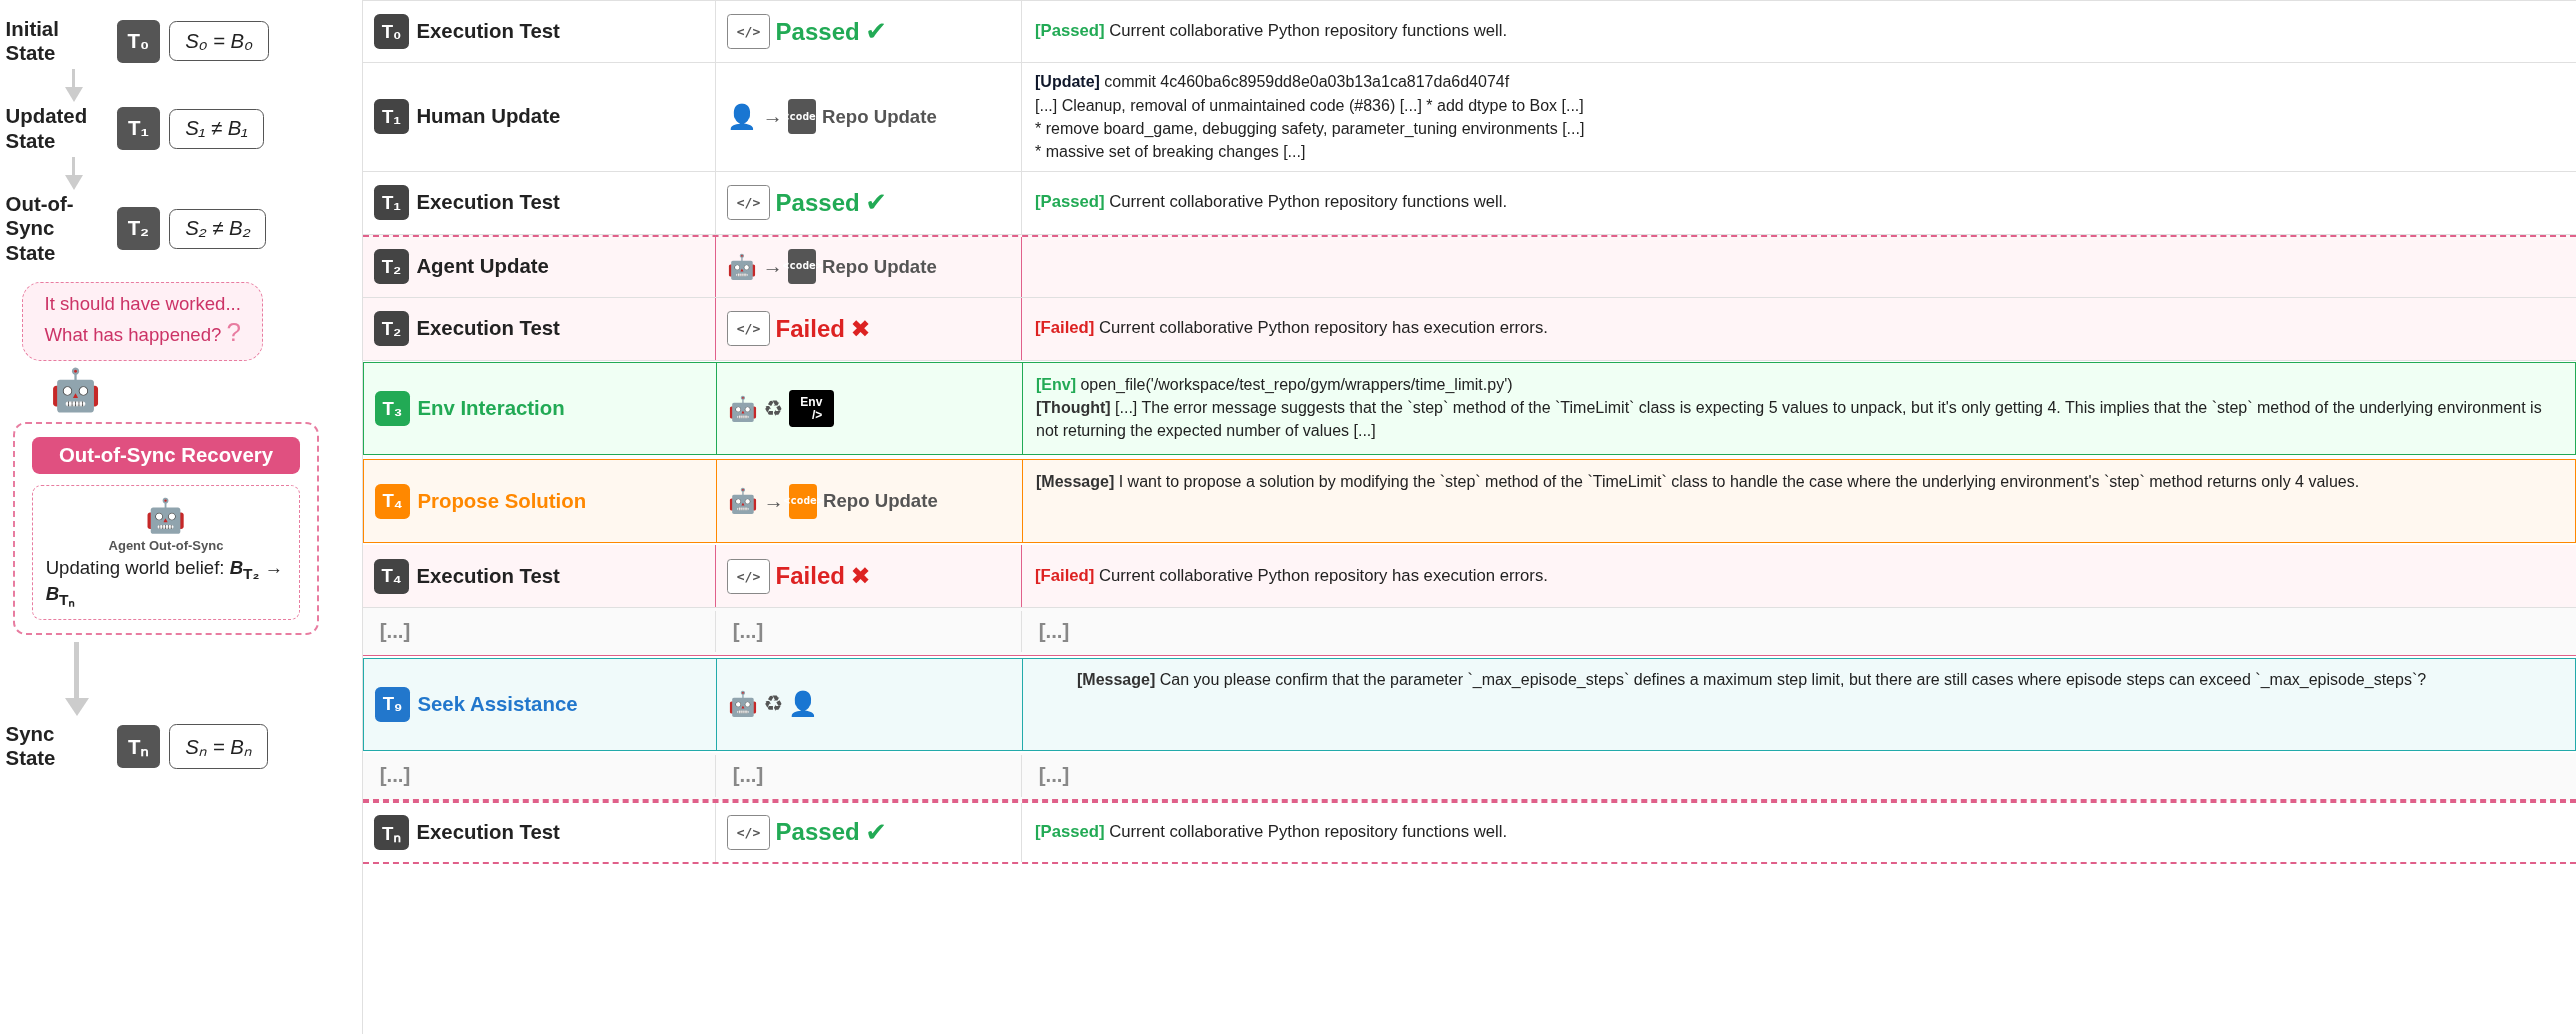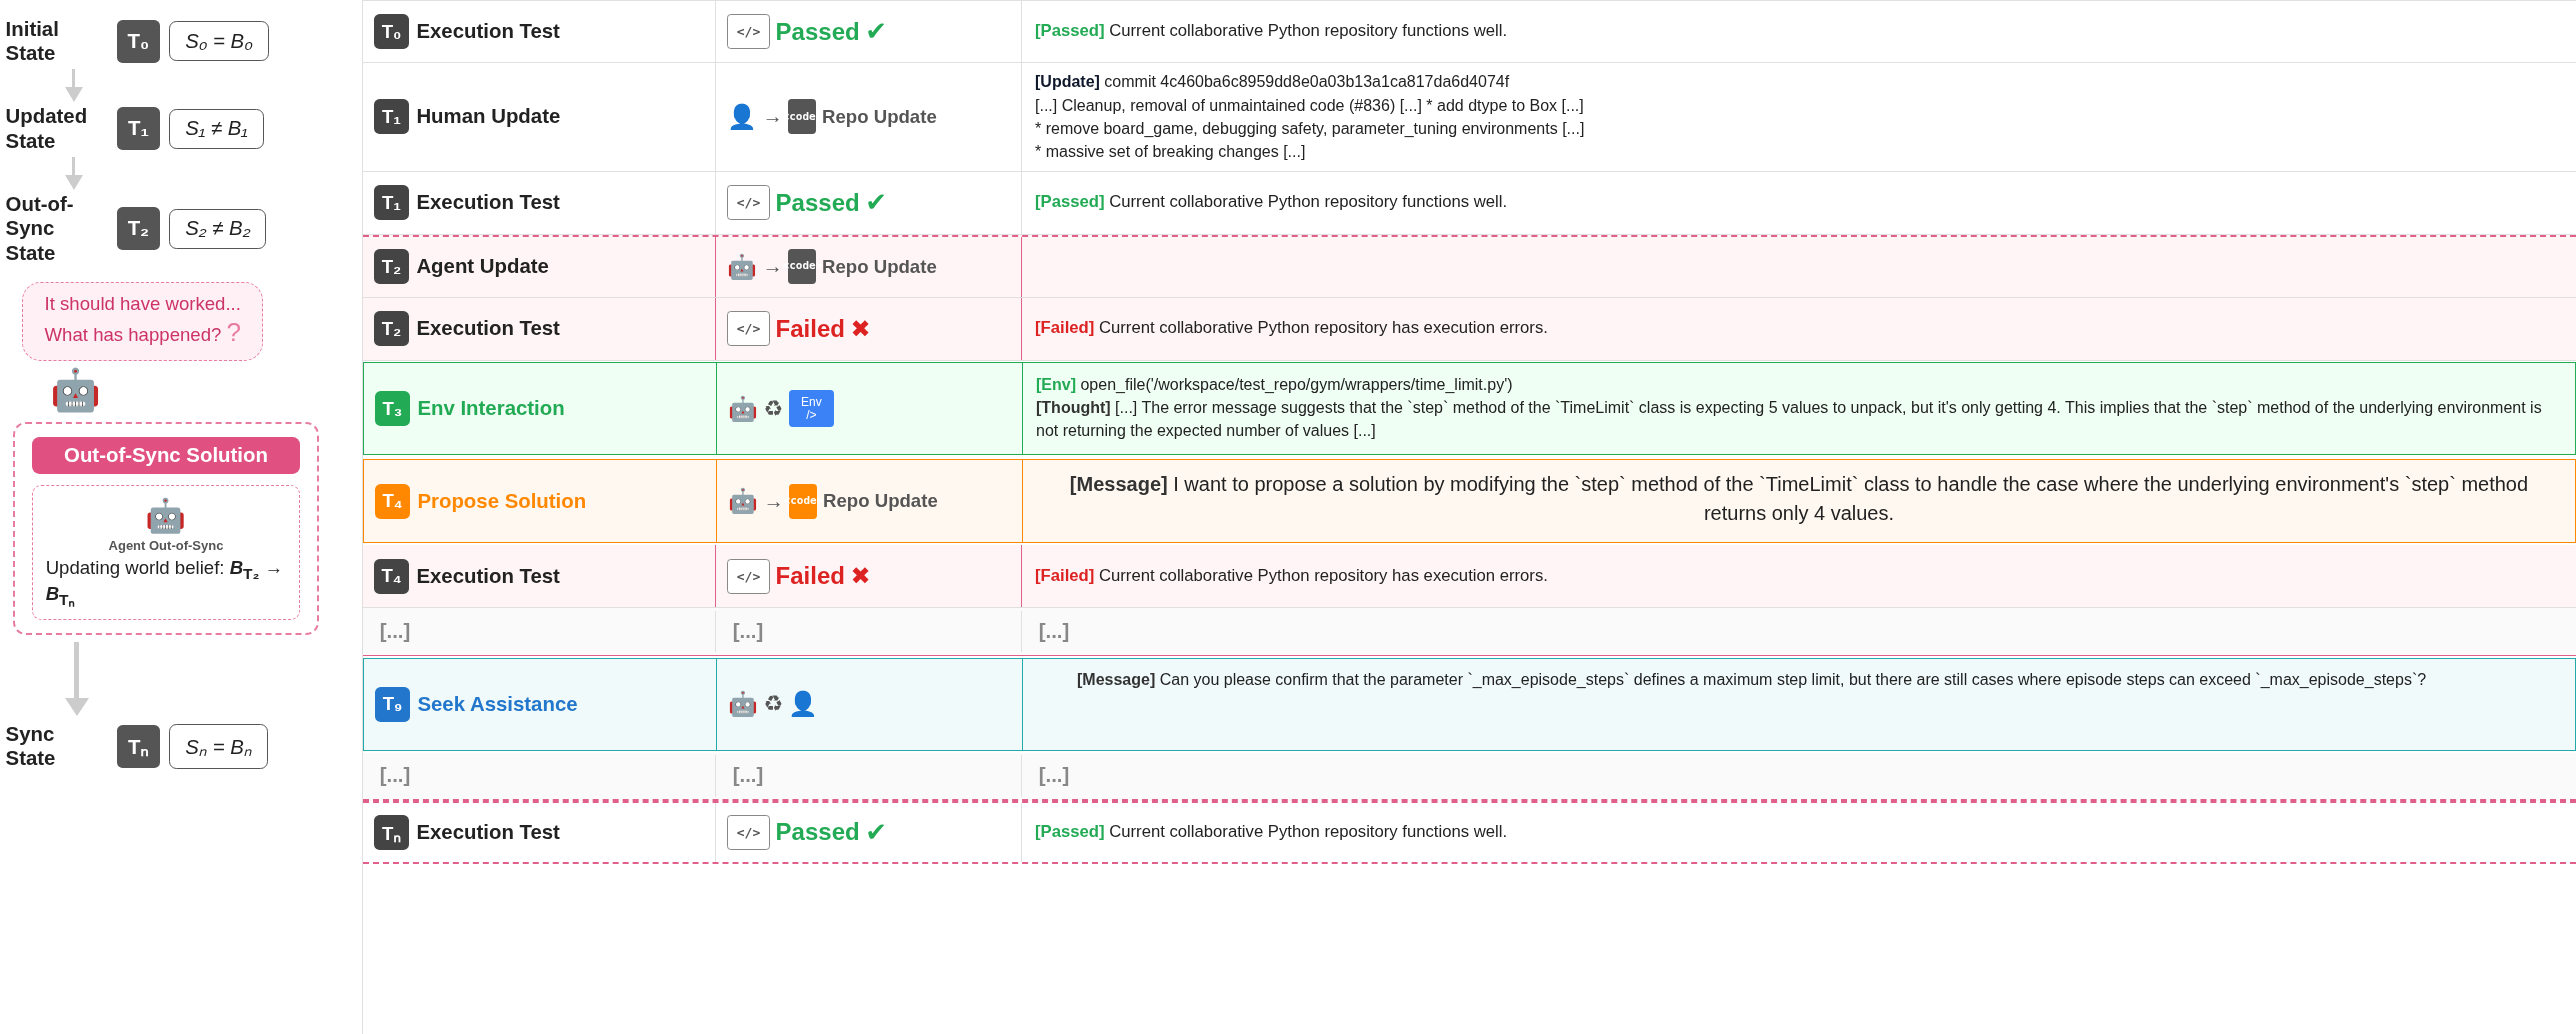--- a/index.html
+++ b/index.html
@@ -279,29 +279,29 @@
     .repo-label {
       font-size: 18.6px;
       font-weight: bold;
       color: #555;
     }
 
     .env-badge {
       display: inline-flex;
       align-items: center;
       justify-content: center;
-      background: #3b82f6;
+      background: #000000;
       color: #fff;
       font-size: 12px;
-      font-weight: normal;
+      font-weight: bold;
       width: 45px;
       height: 37px;
       border-radius: 3.7px;
       line-height: 1.1;
-      text-align: center;
+      text-align: right;
     }
 
     .recycle-icon {
       font-size: 22px;
       color: #555;
     }
 
     .result-text {
       font-size: 16.7px;
       color: #222;
@@ -378,21 +378,21 @@
 
   <div style="display:flex;flex-direction:column;align-items:flex-start;margin-top:11px;margin-left:7.4px;">
     <div class="bubble">
       <span>It should have worked... What has happened?</span>
       <span class="q-mark"> ?</span>
     </div>
     <div style="font-size:41px;margin-left:37px;margin-top:1.9px;">🤖</div>
   </div>
 
   <div class="recovery-box" style="margin-top:7.4px;">
-    <div class="recovery-title">Out-of-Sync Solution</div>
+    <div class="recovery-title">Out-of-Sync Recovery</div>
     <div class="recovery-inner">
       <div style="font-size:33px;">🤖</div>
       <div class="recovery-inner-title">Agent Out-of-Sync</div>
       <div class="recovery-formula">
         <span>Updating world belief:</span> <strong><em>B</em><sub>T₂</sub> → <em>B</em><sub>Tₙ</sub></strong>
       </div>
     </div>
   </div>
 
   <div class="arrow-down" style="height:74px;margin-top:7.4px;">
@@ -503,21 +503,21 @@
       <span class="t-badge orange">T₄</span>
       <span class="event-label orange">Propose Solution</span>
     </div>
     <div class="col-action" style="border-right:0.9px solid #ff8800;">
       <span style="font-size:24px;">🤖</span>
       <span class="arrow-icon">→</span>
       <span class="repo-badge" style="font-size:11px;line-height:1.1;text-align:center;background:#ff8800;">&lt;code&gt;</span>
       <span class="repo-label">Repo Update</span>
     </div>
     <div class="col-result" style="align-items:flex-start;padding-top:9.3px;">
-      <span class="result-text" style="font-size:20px;text-align:center;"><span class="result-message">[Message]</span> I want to propose a solution by modifying the `step` method of the `TimeLimit` class to handle the case where the underlying environment's `step` method returns only 4 values.</span>
+      <span class="result-text" style="font-size:16px;"><span class="result-message">[Message]</span> I want to propose a solution by modifying the `step` method of the `TimeLimit` class to handle the case where the underlying environment's `step` method returns only 4 values.</span>
     </div>
   </div>
 
   <div class="timeline-row pink-bg">
     <div class="col-event" style="border-right:0.9px solid #e0608a;">
       <span class="t-badge dark">T₄</span>
       <span class="event-label">Execution Test</span>
     </div>
     <div class="col-action" style="border-right:0.9px solid #e0608a;">
       <span class="code-icon">&lt;/&gt;</span>

